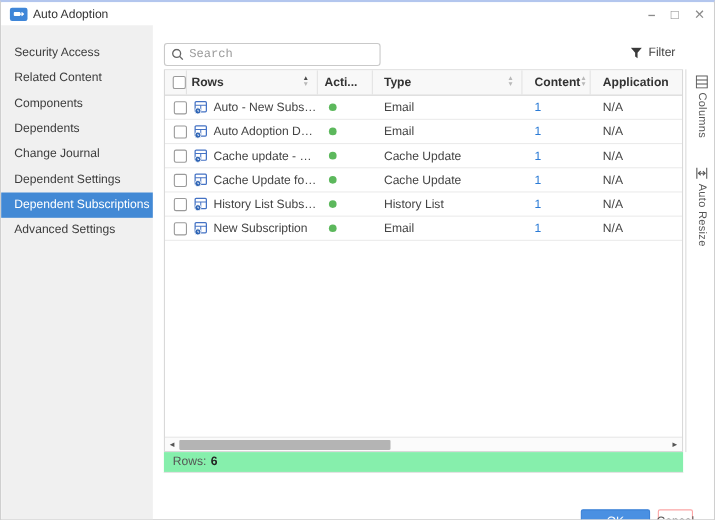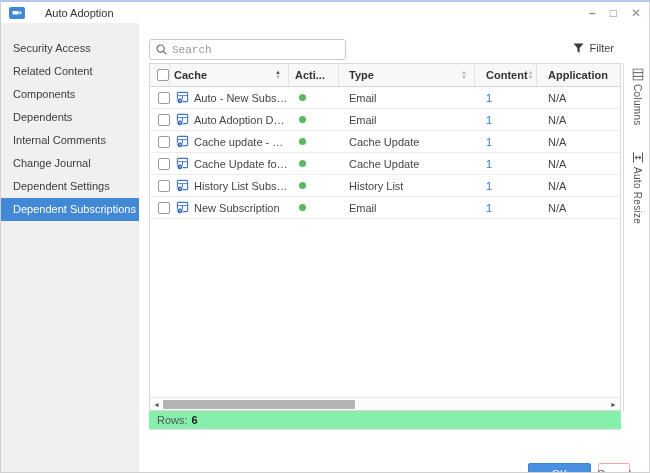--- a/index.html
+++ b/index.html
@@ -14,21 +14,21 @@
   
   .titlebar {
     position: absolute; left: 0; top: 0; width: 100%; height: 21px;
     display: flex; align-items: center; padding: 0 8px; background: #fff;
   }
   .title-icon {
     width: 16px; height: 12px; background: #3f86d8; border-radius: 2px;
     display: inline-flex; align-items: center; justify-content: center; flex: none;
   }
   .title-icon svg { display: block; }
-  .titlebar .title { margin-left: 20px; font-size: 11px; color: #333; }
+  .titlebar .title { margin-left: 5px; font-size: 11px; color: #333; }
   .win-controls { margin-left: auto; display: flex; align-items: center; gap: 14px; }
   .win-btn { font-size: 12px; color: #8b8b8b; line-height: 12px; cursor: default; }
   .win-btn.min { font-weight: bold; }
 
   
   .sidebar {
     position: absolute; left: 0; top: 21px; width: 138px; height: 452px;
     background: #f0f0f0; padding-top: 14px;
   }
   .side-item {
@@ -149,24 +149,24 @@
       <span class="win-btn">□</span>
       <span class="win-btn">✕</span>
     </span>
   </div>
 
   <nav class="sidebar">
     <div class="side-item">Security Access</div>
     <div class="side-item">Related Content</div>
     <div class="side-item">Components</div>
     <div class="side-item">Dependents</div>
-    <div class="side-item">Internal Comments</div>
     <div class="side-item">Change Journal</div>
     <div class="side-item">Dependent Settings</div>
     <div class="side-item selected">Dependent Subscriptions</div>
+    <div class="side-item">Advanced Settings</div>
   </nav>
 
   <div class="main">
 
     <div class="searchbox">
       <svg width="11" height="11" viewBox="0 0 11 11">
         <circle cx="4.6" cy="4.6" r="3.6" fill="none" stroke="#666" stroke-width="1.2"></circle>
         <line x1="7.4" y1="7.4" x2="10.2" y2="10.2" stroke="#666" stroke-width="1.2"></line>
       </svg>
       <input type="text" placeholder="Search" style="">
@@ -179,21 +179,21 @@
       <span>Filter</span>
     </div>
 
     <div class="table-wrap">
 
       <div class="thead">
         <div class="th c-check">
           <span class="checkbox"></span>
         </div>
         <div class="th c-name">
-          <span class="th-label">Cache</span>
+          <span class="th-label">Rows</span>
           <span class="sort">
             <span class="arr active">▲</span>
               <span class="arr">▼</span>
           </span>
         </div>
         <div class="th c-active">
           <span class="th-label">Acti...</span>
           <span class="sort">
             <span class="arr">▲</span>
               <span class="arr">▼</span>

